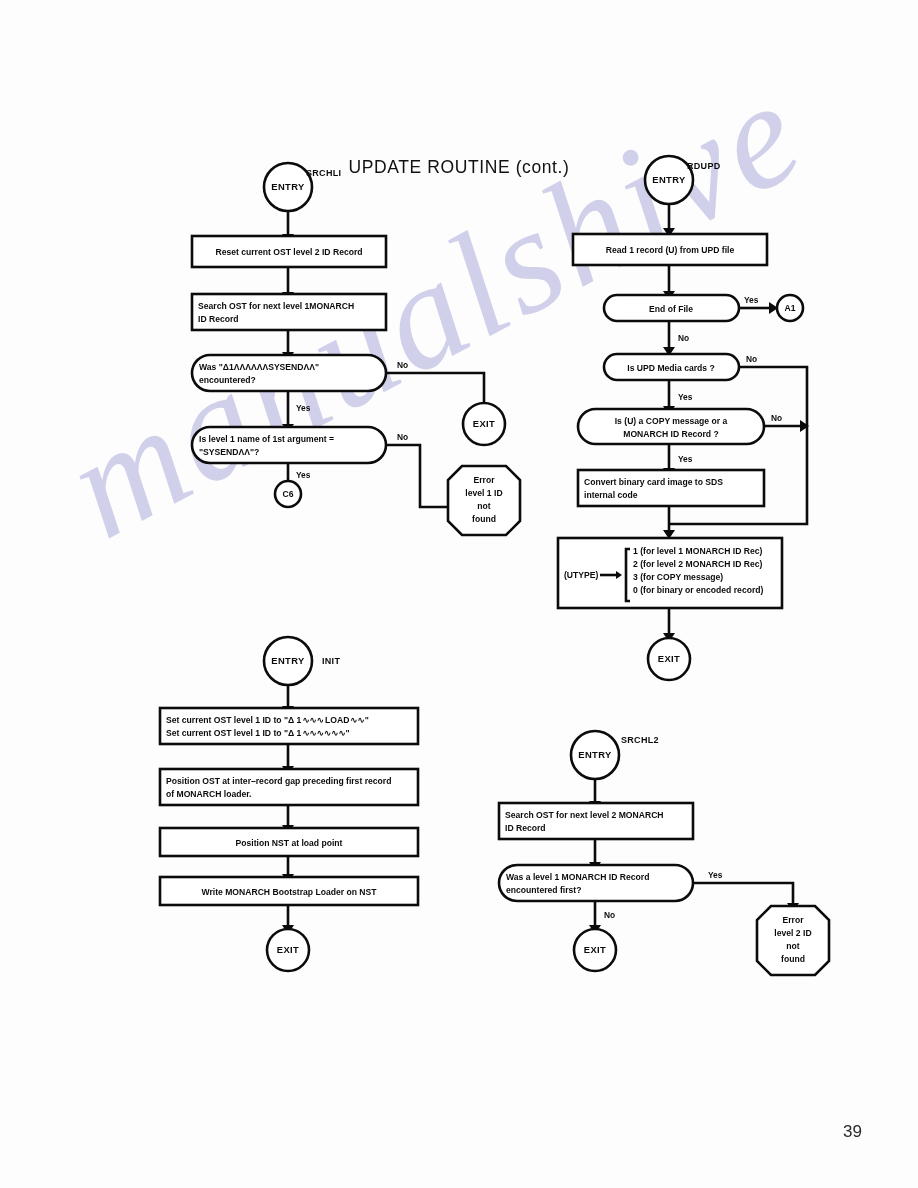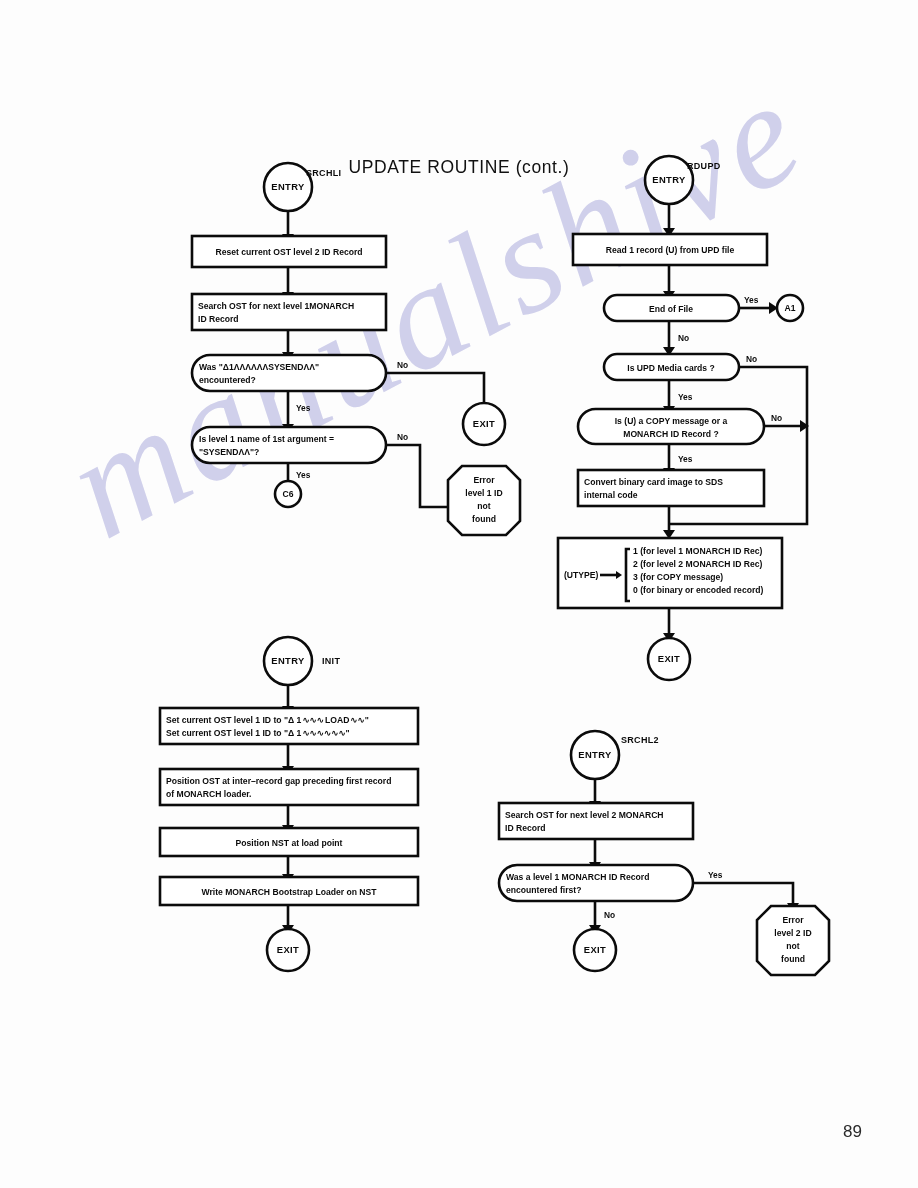--- a/index.html
+++ b/index.html
@@ -272,15 +272,15 @@
       <path class="ln" d="M595 901 L595 925"></path>
       <path d="M589 925 L601 925 L595 934 Z" fill="#0b0b0b"></path>
       <text class="t lbl" x="604" y="918">No</text>
 
       <circle class="shape" cx="595" cy="950" r="21"></circle>
       <text class="t ctr node" x="595" y="953">EXIT</text>
     </g>
 
   </svg>
 
-  <div class="pageno">89</div>
+  <div class="pageno">39</div>
 
 </div>
 
 </body></html>

